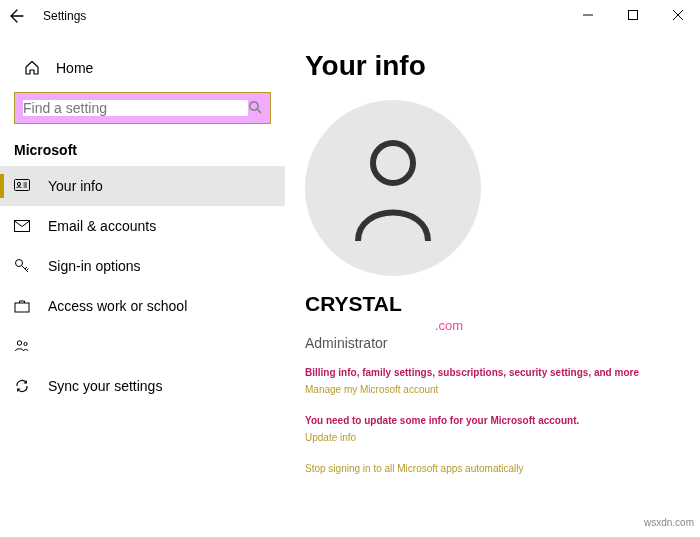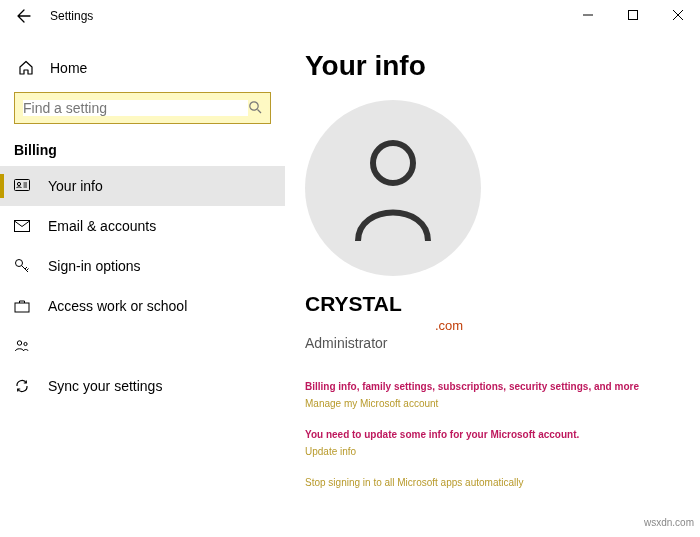--- a/index.html
+++ b/index.html
@@ -10,21 +10,21 @@
     background: #fff;
     width: 700px;
     height: 537px;
     overflow: hidden;
     position: relative;
   }
   .titlebar {
     height: 32px;
     display: flex;
     align-items: center;
-    padding-left: 10px;
+    padding-left: 3px;
   }
   .back-btn {
     width: 28px; height: 28px;
     display: flex; align-items: center; justify-content: center;
     margin-right: 12px;
   }
   .app-title { font-size: 12px; }
   .window-controls {
     position: absolute;
     right: 0; top: 0;
@@ -38,30 +38,30 @@
     display: flex;
     height: calc(100% - 32px);
   }
   .sidebar {
     width: 285px;
     padding: 18px 0 0 0;
     flex-shrink: 0;
   }
   .home-row {
     display: flex; align-items: center;
-    padding: 10px 18px;
+    padding: 10px 24px;
     gap: 16px;
     font-size: 14px;
   }
   .search-wrap { padding: 0 14px; margin-top: 6px; }
   .search {
     width: 100%;
     height: 32px;
     border: 1px solid #b89a2b;
-    background: #fef9c3;
+    background: #f0abfc;
     display: flex; align-items: center;
     padding: 0 8px;
   }
   .search input {
     flex: 1; border: none; outline: none;
     font-size: 14px; font-family: inherit;
     color: #666;
   }
   .search input::placeholder { color: #777; }
   .section-header {
@@ -108,28 +108,28 @@
     display: flex; align-items: center; justify-content: center;
     margin-bottom: 10px;
   }
   .user-name {
     font-size: 21px;
     font-weight: 700;
     margin-top: 16px;
   }
   .user-email {
     font-size: 13px;
-    color: #c2410c;
+    color: #ec4899;
     margin: 2px 0 2px 130px;
   }
   .user-role {
     font-size: 14px;
     color: #555;
     margin-top: 2px;
-    margin-bottom: 30px;
+    margin-bottom: 16px;
   }
   .desc {
     font-size: 10px;
     color: #be185d;
     margin-bottom: 6px;
     font-weight: bold;
   }
   .link {
     font-size: 10px;
     color: #b89a2b;
@@ -188,21 +188,21 @@
         <input placeholder="Find a setting" style="">
         <span>
           <svg width="14" height="14" viewBox="0 0 14 14">
               <circle cx="6" cy="6" r="4.2" stroke="#777" stroke-width="1.2" fill="none"></circle>
               <path d="M9.5 9.5 L13 13" stroke="#777" stroke-width="1.2"></path>
             </svg>
         </span>
       </div>
     </div>
 
-    <div class="section-header">Billing</div>
+    <div class="section-header">Microsoft</div>
 
     <div class="nav-item selected">
       <span class="nav-icon">
         <svg width="16" height="14" viewBox="0 0 16 14">
             <rect x="0.5" y="0.5" width="15" height="11" rx="1" stroke="#000" stroke-width="1" fill="none"></rect>
             <circle cx="5" cy="5" r="1.6" stroke="#000" stroke-width="1" fill="none"></circle>
             <path d="M2.5 9 C2.5 7.5 7.5 7.5 7.5 9" stroke="#000" stroke-width="1" fill="none"></path>
             <path d="M9.5 4 H13 M9.5 6 H13 M9.5 8 H13" stroke="#000" stroke-width="0.9"></path>
           </svg>
       </span>

